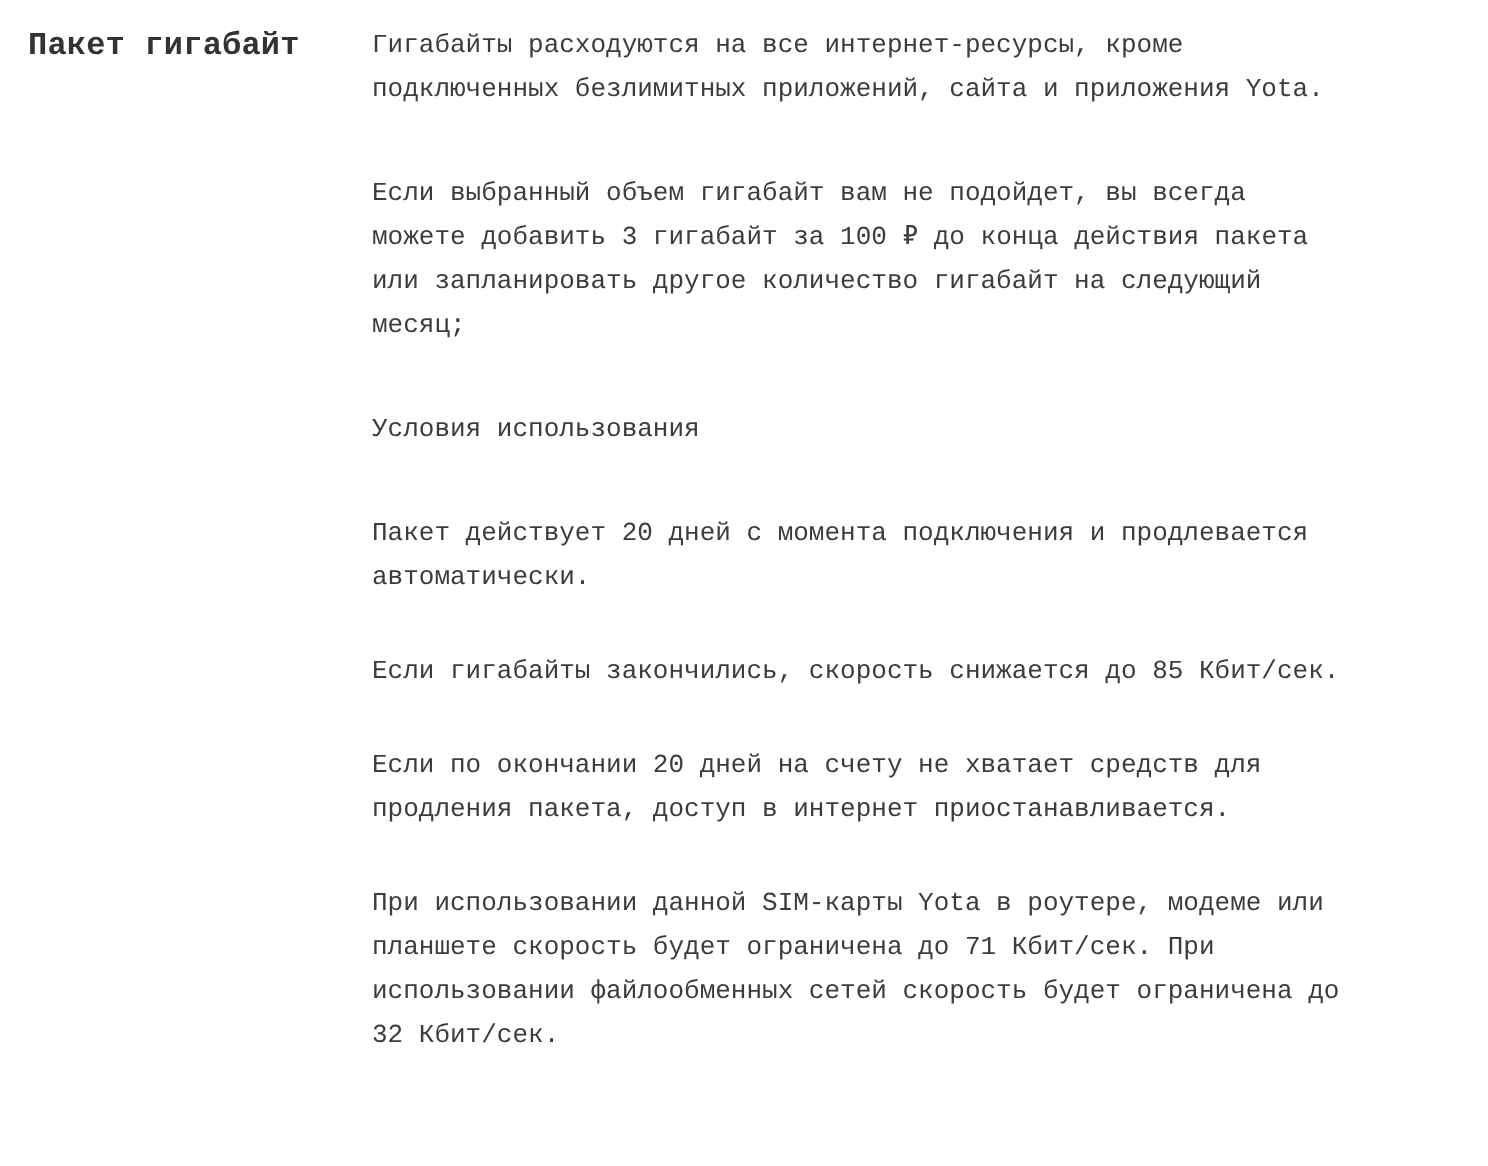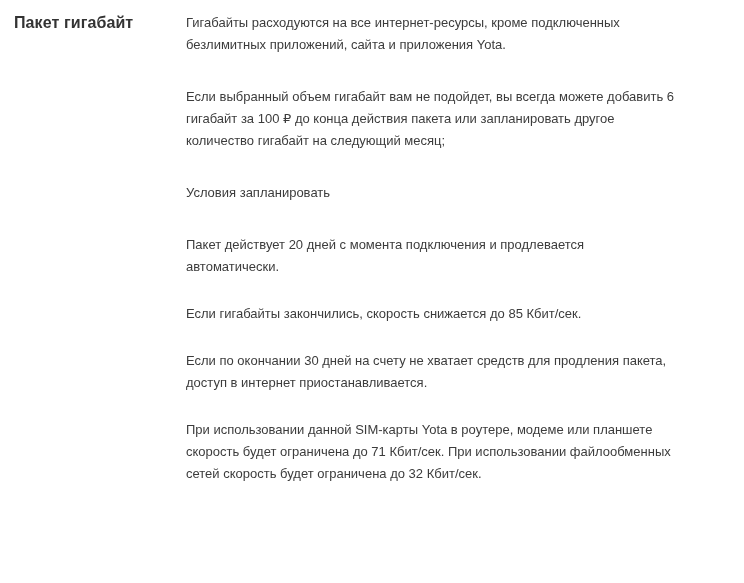--- a/index.html
+++ b/index.html
@@ -1,20 +1,20 @@
 <!DOCTYPE html>
 <html lang="ru" style="--text: #3c3c3c; --muted_heading: #ababab; --background: #ffffff;"><head>
 <meta charset="utf-8">
 <style>
   :root {
     --text: #3c3c3c;
     --muted_heading: #ababab;
     --background: #ffffff;
   }
-  * { margin: 0; padding: 1px; box-sizing: border-box; }
+  * { margin: 0; padding: 1px; box-sizing: border-box; font-family: Liberation Mono, monospace; }
   html, body {
     width: 744px;
     height: 583px;
     background: var(--background, #ffffff);
     font-family: "Liberation Sans", "DejaVu Sans", sans-serif;
     color: var(--text, #3c3c3c);
     overflow: hidden;
   }
   .section-row {
     display: flex;
@@ -61,20 +61,20 @@
 </style>
 </head>
 <body>
 
 <div class="section-row">
   <div class="label-col">
     <h3 class="section-title">Пакет гигабайт</h3>
   </div>
   <div class="content-col">
     <p>Гигабайты расходуются на все интернет-ресурсы, кроме подключенных безлимитных приложений, сайта и приложения Yota.</p>
-    <p>Если выбранный объем гигабайт вам не подойдет, вы всегда можете добавить 6 гигабайт за 100 ₽ до конца действия пакета или запланировать другое количество гигабайт на следующий месяц;</p>
-    <p class="terms-heading">Условия запланировать</p>
+    <p>Если выбранный объем гигабайт вам не подойдет, вы всегда можете добавить 3 гигабайт за 100 ₽ до конца действия пакета или запланировать другое количество гигабайт на следующий месяц;</p>
+    <p class="terms-heading">Условия использования</p>
     <p class="term">Пакет действует 20 дней с момента подключения и продлевается автоматически.</p>
     <p class="term">Если гигабайты закончились, скорость снижается до 85 Кбит/сек.</p>
-    <p class="term">Если по окончании 30 дней на счету не хватает средств для продления пакета, доступ в интернет приостанавливается.</p>
+    <p class="term">Если по окончании 20 дней на счету не хватает средств для продления пакета, доступ в интернет приостанавливается.</p>
     <p class="term">При использовании данной SIM-карты Yota в роутере, модеме или планшете скорость будет ограничена до 71 Кбит/сек. При использовании файлообменных сетей скорость будет ограничена до 32 Кбит/сек.</p>
   </div>
 </div>
 
 </body></html>

